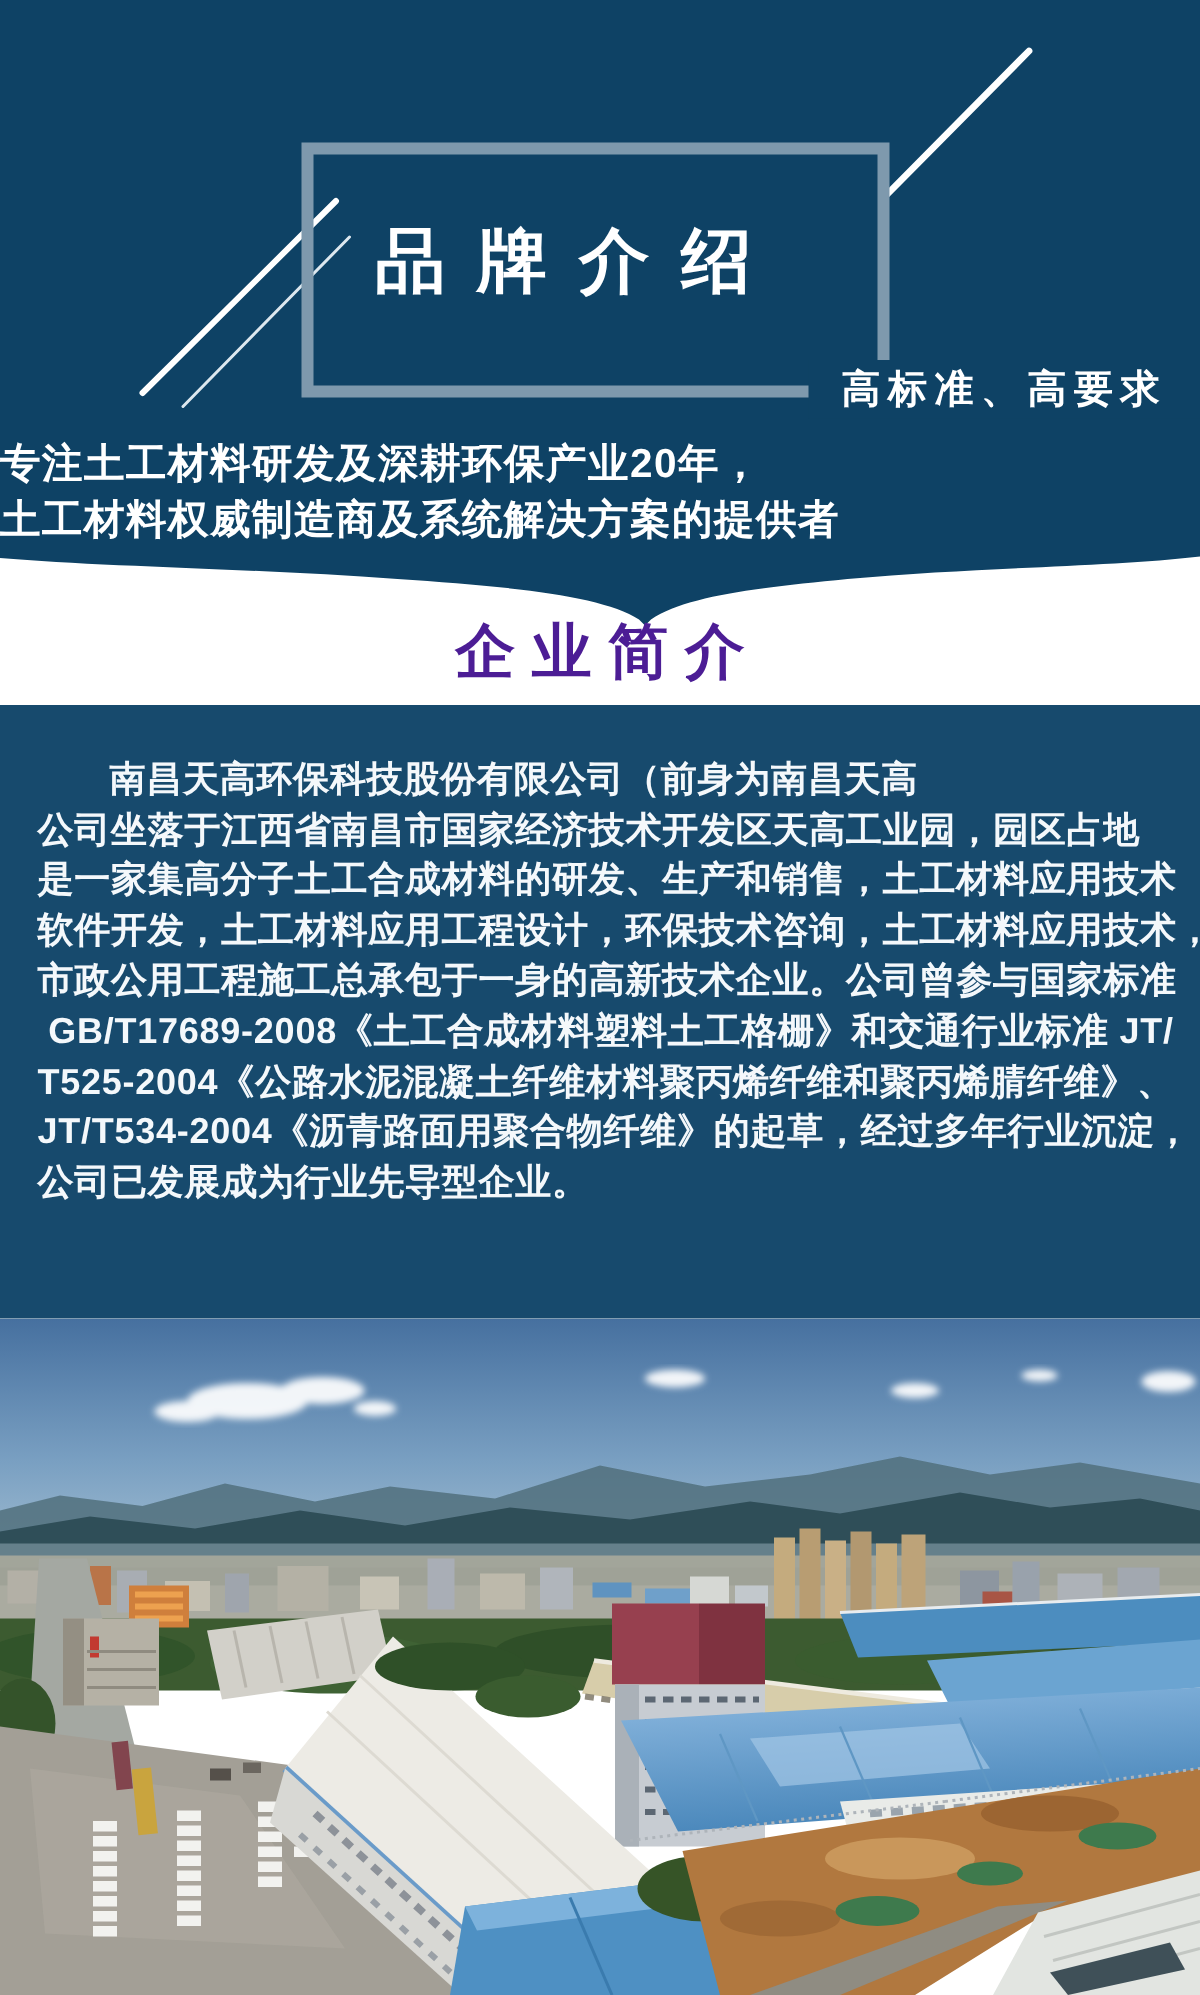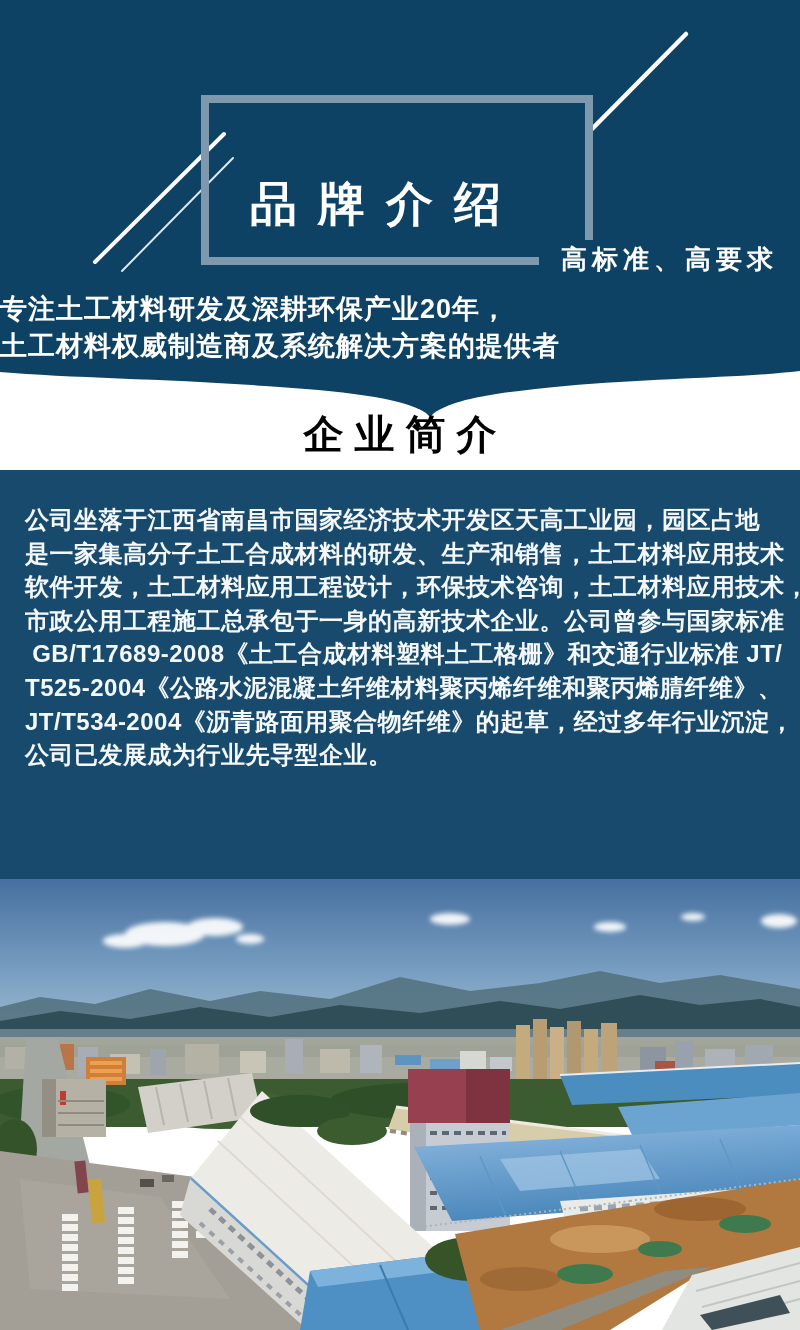--- a/index.html
+++ b/index.html
@@ -6,31 +6,31 @@
   body{width:800px;font-family:"Liberation Sans","DejaVu Sans",sans-serif;}
   .page{position:relative;width:800px;height:1330px;overflow:hidden;background:#ffffff;}
 
   
   .hero{position:absolute;top:0;left:0;width:800px;height:420px;background:#0e4265;}
   .hero-lines{position:absolute;top:0;left:0;pointer-events:none;}
   .title-frame{position:absolute;left:201px;top:95px;width:392px;height:170px;
     border:8px solid #7e99ad;box-sizing:border-box;}
   .hero-title{position:absolute;left:201px;top:143px;width:349px;text-align:center;
     color:#ffffff;font-size:47px;font-weight:bold;letter-spacing:21px;padding-left:21px;
-    box-sizing:border-box;white-space:nowrap;margin-top:30px;}
+    box-sizing:border-box;white-space:nowrap;}
   .hero-subtitle{position:absolute;top:240px;left:0;width:800px;text-align:right;}
   .hero-subtitle span{display:inline-block;background:#0e4265;padding:2px 22px;
     color:#ffffff;font-size:26px;font-weight:bold;letter-spacing:5px;white-space:nowrap;}
   .hero-taglines{position:absolute;top:291px;left:0;width:800px;text-align:left;
     color:#ffffff;font-size:27px;font-weight:bold;line-height:37px;letter-spacing:1px;}
   .wave{position:absolute;left:0;bottom:0;width:800px;height:75px;display:block;}
 
   
   .section-heading{position:absolute;top:407px;left:0;width:800px;text-align:center;
-    color:#000000;font-size:40px;font-weight:bold;letter-spacing:11px;padding-left:11px;
+    color:#4c1d95;font-size:40px;font-weight:bold;letter-spacing:11px;padding-left:11px;
     box-sizing:border-box;}
   .intro-block{position:absolute;top:470px;left:0;width:800px;height:409px;
     background:#174a6d;box-sizing:border-box;padding:33px 25px 0 25px;}
   .intro-line{color:#f4f8fb;font-size:24px;font-weight:bold;line-height:33.6px;
     letter-spacing:0.5px;white-space:pre;}
   .intro-line.indent{text-indent:2em;}
 
   .logo{position:absolute;left:617px;top:429px;width:140px;text-align:center;z-index:5;}
   .logo-mark{display:inline-block;width:92px;height:92px;border-radius:50%;
     background:#e8102d;overflow:hidden;}
@@ -63,20 +63,21 @@
     </div>
     <svg class="wave" viewBox="0 0 800 75" preserveAspectRatio="none">
       <path d="M0,75 L0,27 C70,33 170,34 265,41 C340,46 402,52 426,68 L430,72 L434,68 C458,52 505,47 565,41 C655,33 740,33 800,26 L800,75 Z" fill="#ffffff"></path>
     </svg>
   </div>
 
   <div class="section-heading">企业简介</div>
 
 
   <div class="intro-block">
+    <div class="intro-line indent">南昌天高环保科技股份有限公司（前身为南昌天高</div>
     <div class="intro-line">公司坐落于江西省南昌市国家经济技术开发区天高工业园，园区占地</div>
     <div class="intro-line">是一家集高分子土工合成材料的研发、生产和销售，土工材料应用技术</div>
     <div class="intro-line">软件开发，土工材料应用工程设计，环保技术咨询，土工材料应用技术，</div>
     <div class="intro-line">市政公用工程施工总承包于一身的高新技术企业。公司曾参与国家标准</div>
     <div class="intro-line"> GB/T17689-2008《土工合成材料塑料土工格栅》和交通行业标准 JT/</div>
     <div class="intro-line">T525-2004《公路水泥混凝土纤维材料聚丙烯纤维和聚丙烯腈纤维》、</div>
     <div class="intro-line">JT/T534-2004《沥青路面用聚合物纤维》的起草，经过多年行业沉淀，</div>
     <div class="intro-line">公司已发展成为行业先导型企业。</div>
   </div>
 

